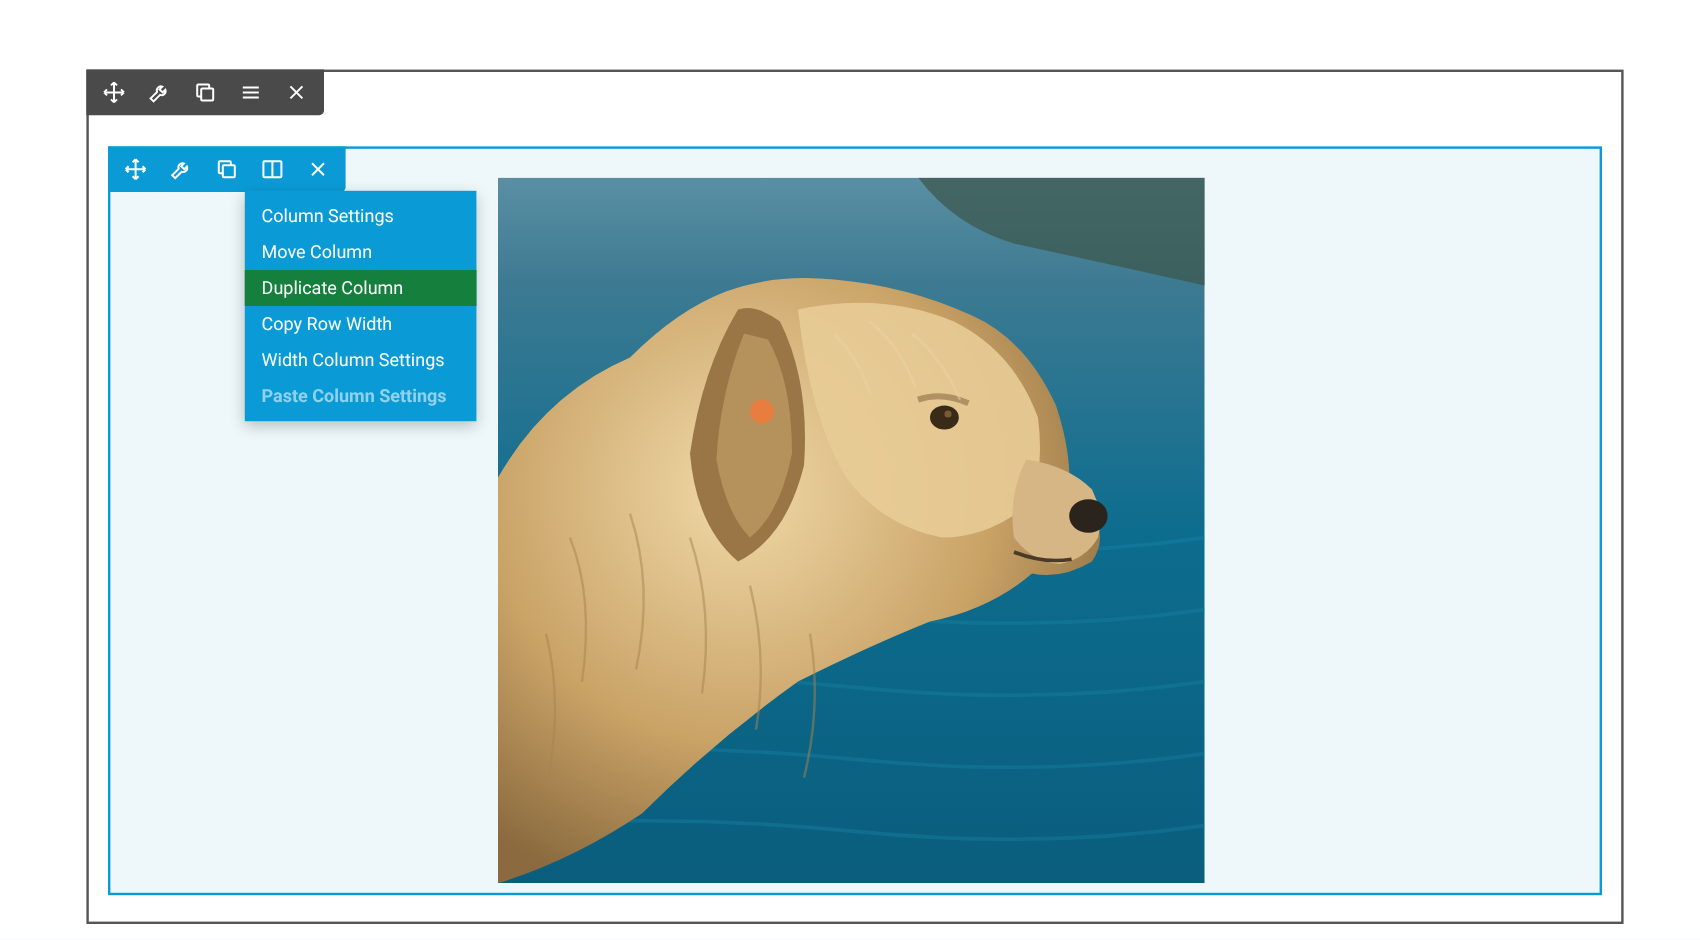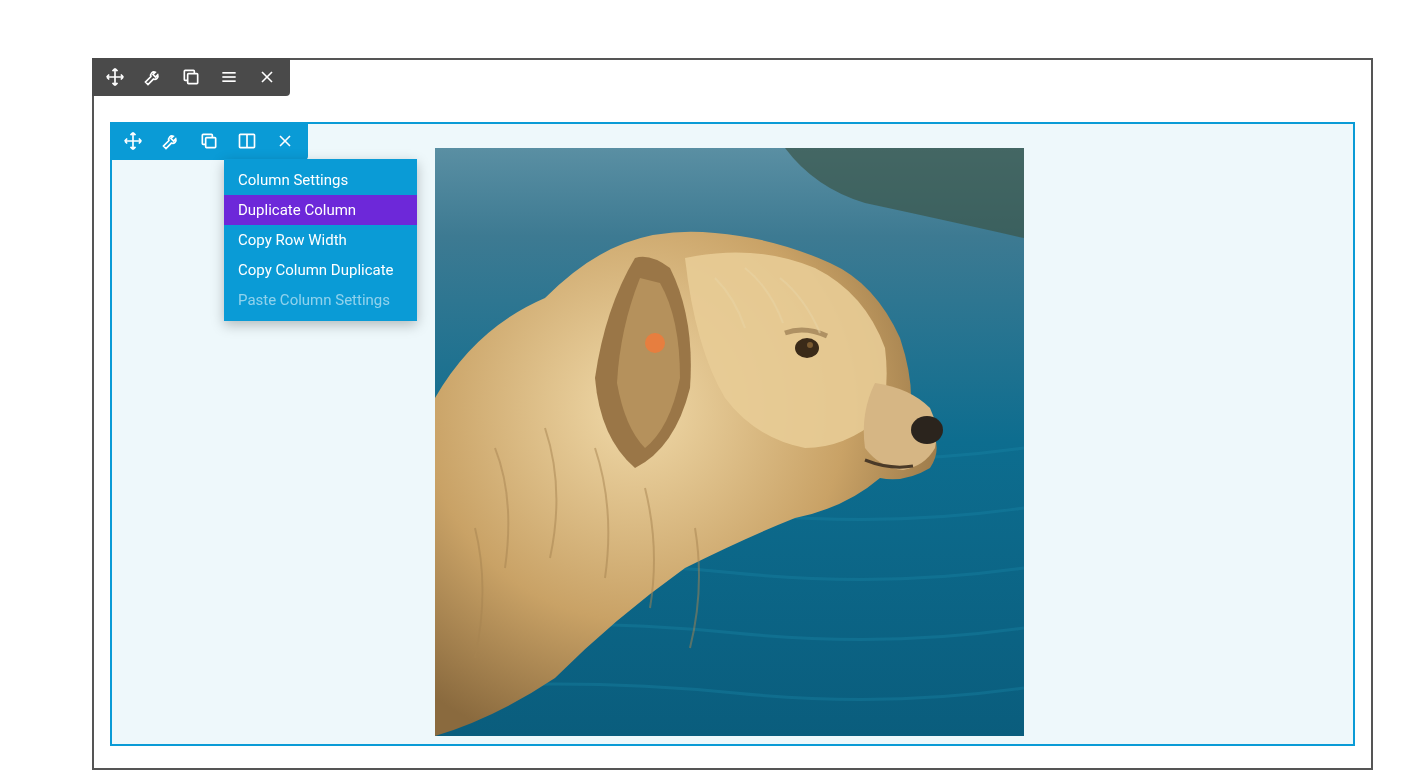--- a/index.html
+++ b/index.html
@@ -5,21 +5,21 @@
 * { margin: 0; padding: 0; box-sizing: border-box; }
 body {
   font-family: -apple-system, BlinkMacSystemFont, "Segoe UI", Roboto, Helvetica, Arial, sans-serif;
   background: #fff;
   width: 1417px;
   height: 783px;
   position: relative;
 }
 .outer-frame {
   position: absolute;
-  left: 92px;
+  left: 72px;
   top: 58px;
   width: 1281px;
   height: 712px;
   border: 2px solid #555;
   background: #fff;
 }
 .row-toolbar {
   position: absolute;
   left: -2px;
   top: -2px;
@@ -80,25 +80,26 @@
 }
 .dropdown .item {
   padding: 6px 14px;
   color: #fff;
   font-size: 15px;
   line-height: 1.2;
   cursor: pointer;
   white-space: nowrap;
 }
 .dropdown .item.highlight {
-  background: #6d28d9;
+  background: #15803d;
 }
 .dropdown .item.disabled {
   color: rgba(255,255,255,0.55);
   cursor: default;
+  font-weight: bold;
 }
 .image-area {
   position: absolute;
   left: 323px;
   top: 24px;
   width: 589px;
   height: 588px;
   overflow: hidden;
 }
 .image-area svg {
@@ -170,23 +171,24 @@
       <div class="tb-btn">
         <svg viewBox="0 0 24 24">
             <line x1="6" y1="6" x2="18" y2="18"></line>
             <line x1="18" y1="6" x2="6" y2="18"></line>
           </svg>
       </div>
     </div>
 
     <div class="dropdown">
       <div class="item">Column Settings</div>
+      <div class="item">Move Column</div>
       <div class="item highlight">Duplicate Column</div>
       <div class="item">Copy Row Width</div>
-      <div class="item">Copy Column Duplicate</div>
+      <div class="item">Width Column Settings</div>
       <div class="item disabled">Paste Column Settings</div>
     </div>
 
     <div class="image-area">
       <svg viewBox="0 0 589 588" preserveAspectRatio="xMidYMid slice">
 
         <defs>
           <linearGradient id="water" x1="0" y1="0" x2="0" y2="1">
             <stop offset="0%" stop-color="#5a8fa3"></stop>
             <stop offset="15%" stop-color="#3d7a92"></stop>

